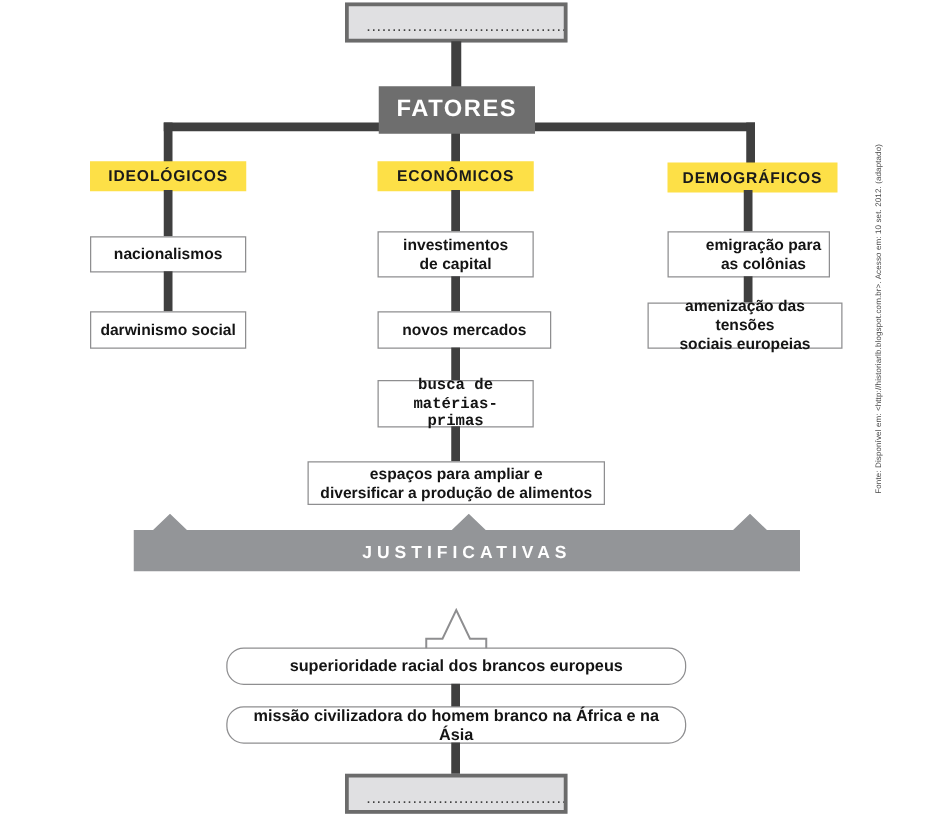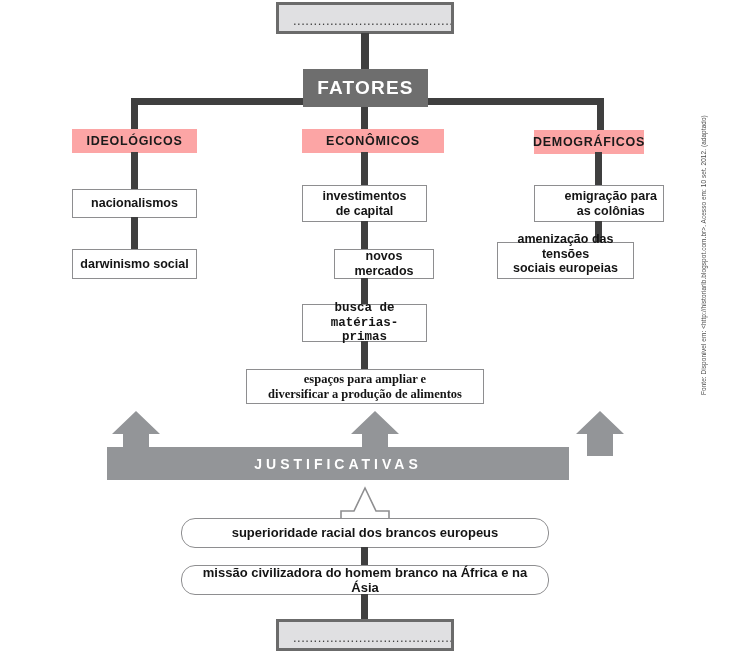--- a/index.html
+++ b/index.html
@@ -65,21 +65,21 @@
     justify-content: center;
     font-size: 19px;
     font-weight: bold;
     letter-spacing: 1.2px;
   }
 
   
   .node-cat {
     position: absolute;
     box-sizing: border-box;
-    background: #fca5a5;
+    background: #fde047;
     color: #1a1a1a;
     display: flex;
     align-items: center;
     justify-content: center;
     font-size: 12.5px;
     font-weight: bold;
     letter-spacing: 0.7px;
   }
 
   
@@ -153,74 +153,74 @@
   <div class="node-cat" style="left:72px; top:129px; width:125px; height:24px;">IDEOLÓGICOS</div>
 
   <div class="conn-v" style="left:131px; top:152px; width:7px; height:38px;"></div>
 
   <div class="node-box" style="left:72px; top:189px; width:125px; height:29px;">nacionalismos</div>
 
   <div class="conn-v" style="left:131px; top:217px; width:7px; height:33px;"></div>
 
   <div class="node-box" style="left:72px; top:249px; width:125px; height:30px;text-align:center;">darwinismo social</div>
 
-  <div class="node-cat" style="left:302px; top:129px; width:142px; height:24px;">ECONÔMICOS</div>
+  <div class="node-cat" style="left:302px; top:129px; width:125px; height:24px;">ECONÔMICOS</div>
 
   <div class="conn-v" style="left:361px; top:152px; width:7px; height:38px;"></div>
 
   <div class="node-box" style="left:302px; top:185px; width:125px; height:37px;">
     <span style="white-space:pre-line;">investimentos
 de capital</span>
   </div>
 
   <div class="conn-v" style="left:361px; top:221px; width:7px; height:29px;"></div>
 
-  <div class="node-box" style="left:302px; top:249px; width:100px; height:30px;margin-left:32px;">novos mercados</div>
+  <div class="node-box" style="left:302px; top:249px; width:139px; height:30px;">novos mercados</div>
 
   <div class="conn-v" style="left:361px; top:278px; width:7px; height:27px;"></div>
 
   <div class="node-box" style="left:302px; top:304px; width:125px; height:38px;">
     <span style="white-space:pre-line;font-family:Liberation Mono, monospace;">busca de
 matérias-primas</span>
   </div>
 
   <div class="conn-v" style="left:361px; top:341px; width:7px; height:29px;"></div>
 
   <div class="node-box" style="left:246px; top:369px; width:238px; height:35px;">
-    <span style="white-space:pre-line;font-family:Liberation Serif, serif;">espaços para ampliar e
+    <span style="white-space:pre-line;">espaços para ampliar e
 diversificar a produção de alimentos</span>
   </div>
 
-  <div class="node-cat" style="left:534px; top:130px; width:110px; height:24px;text-align:center;">DEMOGRÁFICOS</div>
+  <div class="node-cat" style="left:534px; top:130px; width:136px; height:24px;text-align:center;">DEMOGRÁFICOS</div>
 
   <div class="conn-v" style="left:595px; top:152px; width:7px; height:38px;"></div>
 
   <div class="node-box" style="left:534px; top:185px; width:130px; height:37px;justify-content:flex-end;">
     <span style="white-space:pre-line;">emigração para
 as colônias</span>
   </div>
 
   <div class="conn-v" style="left:595px; top:221px; width:7px; height:22px;"></div>
 
-  <div class="node-box" style="left:497px; top:242px; width:137px; height:37px;align-items:flex-end;">
+  <div class="node-box" style="left:518px; top:242px; width:156px; height:37px;">
     <span style="white-space:pre-line;">amenização das tensões
 sociais europeias</span>
   </div>
 
   <svg class="arrow-solid" style="left:111px; top:411px;" width="50" height="45" viewBox="0 0 50 45">
     <polygon points="25,0 49,23 38,23 38,45 12,45 12,23 1,23" fill="#939598"></polygon>
   </svg>
   <svg class="arrow-solid" style="left:350px; top:411px;" width="50" height="45" viewBox="0 0 50 45">
     <polygon points="25,0 49,23 38,23 38,45 12,45 12,23 1,23" fill="#939598"></polygon>
   </svg>
   <svg class="arrow-solid" style="left:575px; top:411px;" width="50" height="45" viewBox="0 0 50 45">
     <polygon points="25,0 49,23 38,23 38,45 12,45 12,23 1,23" fill="#939598"></polygon>
   </svg>
 
-  <div class="bar-just" style="left:107px; top:447px; width:462px; height:33px;">JUSTIFICATIVAS</div>
+  <div class="bar-just" style="left:107px; top:424px; width:533px; height:33px;">JUSTIFICATIVAS</div>
 
   <svg class="arrow-hollow" style="left:337px; top:485px;" width="56" height="36" viewBox="0 0 56 36">
     <polyline points="4,36 4,26 17,26 28,3 39,26 52,26 52,36" fill="none" stroke="#8e8e90" stroke-width="1.6" stroke-linejoin="miter"></polyline>
   </svg>
 
   <div class="node-box bigger" style="left:181px; top:518px; width:368px; height:30px;">superioridade racial dos brancos europeus</div>
 
   <div class="conn-v" style="left:361px; top:547px; width:7px; height:19px;"></div>
 
   <div class="node-box bigger" style="left:181px; top:565px; width:368px; height:30px;">missão civilizadora do homem branco na África e na Ásia</div>

